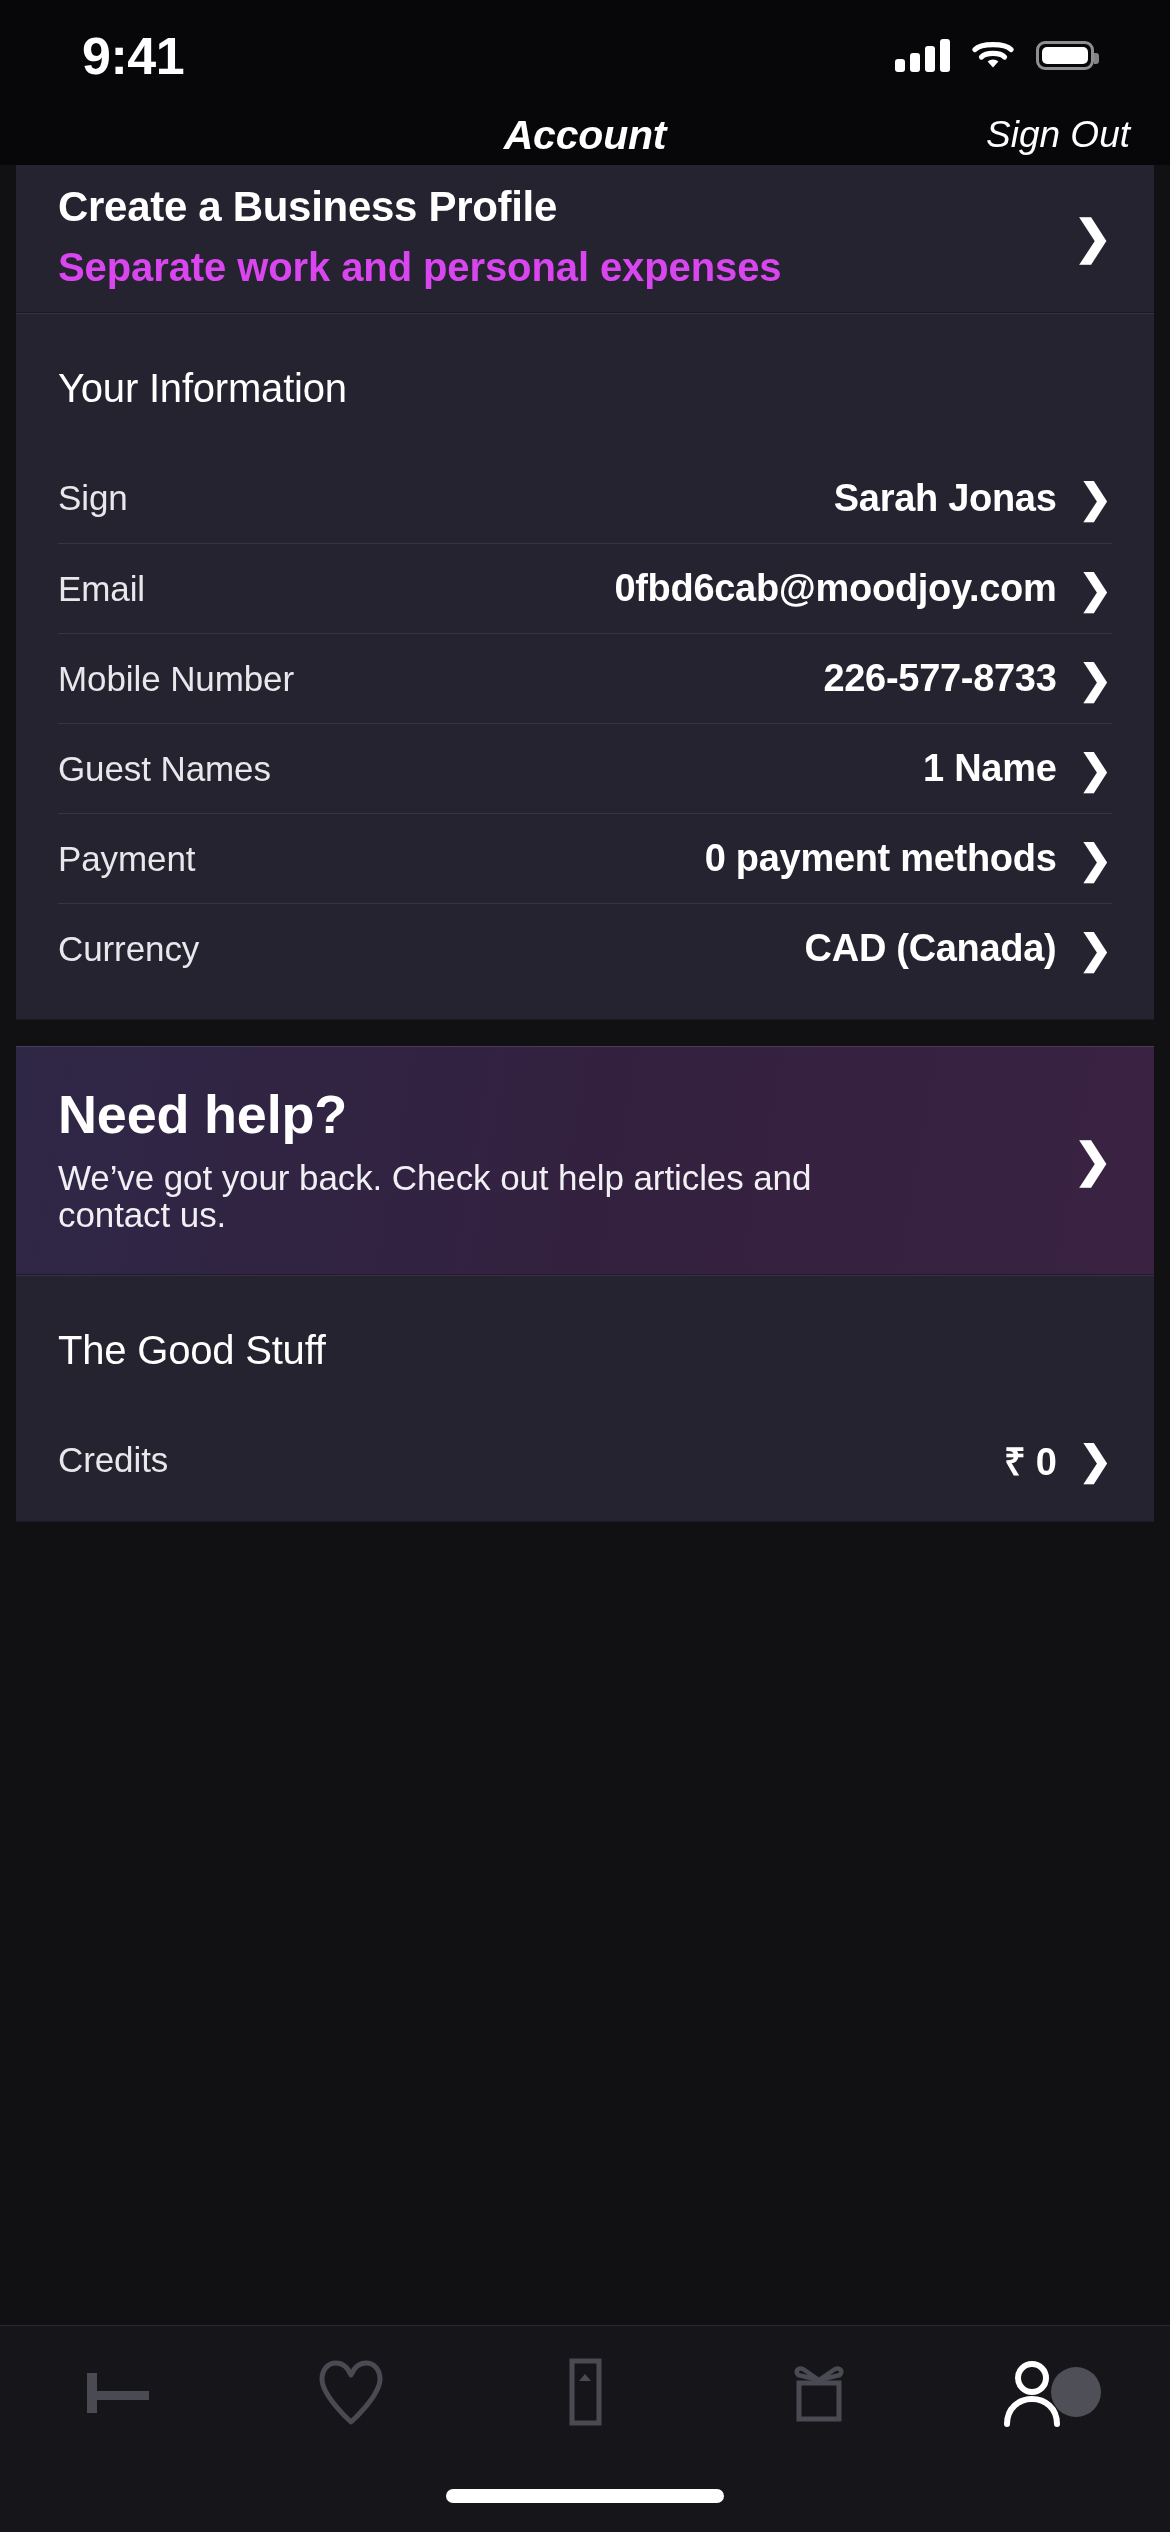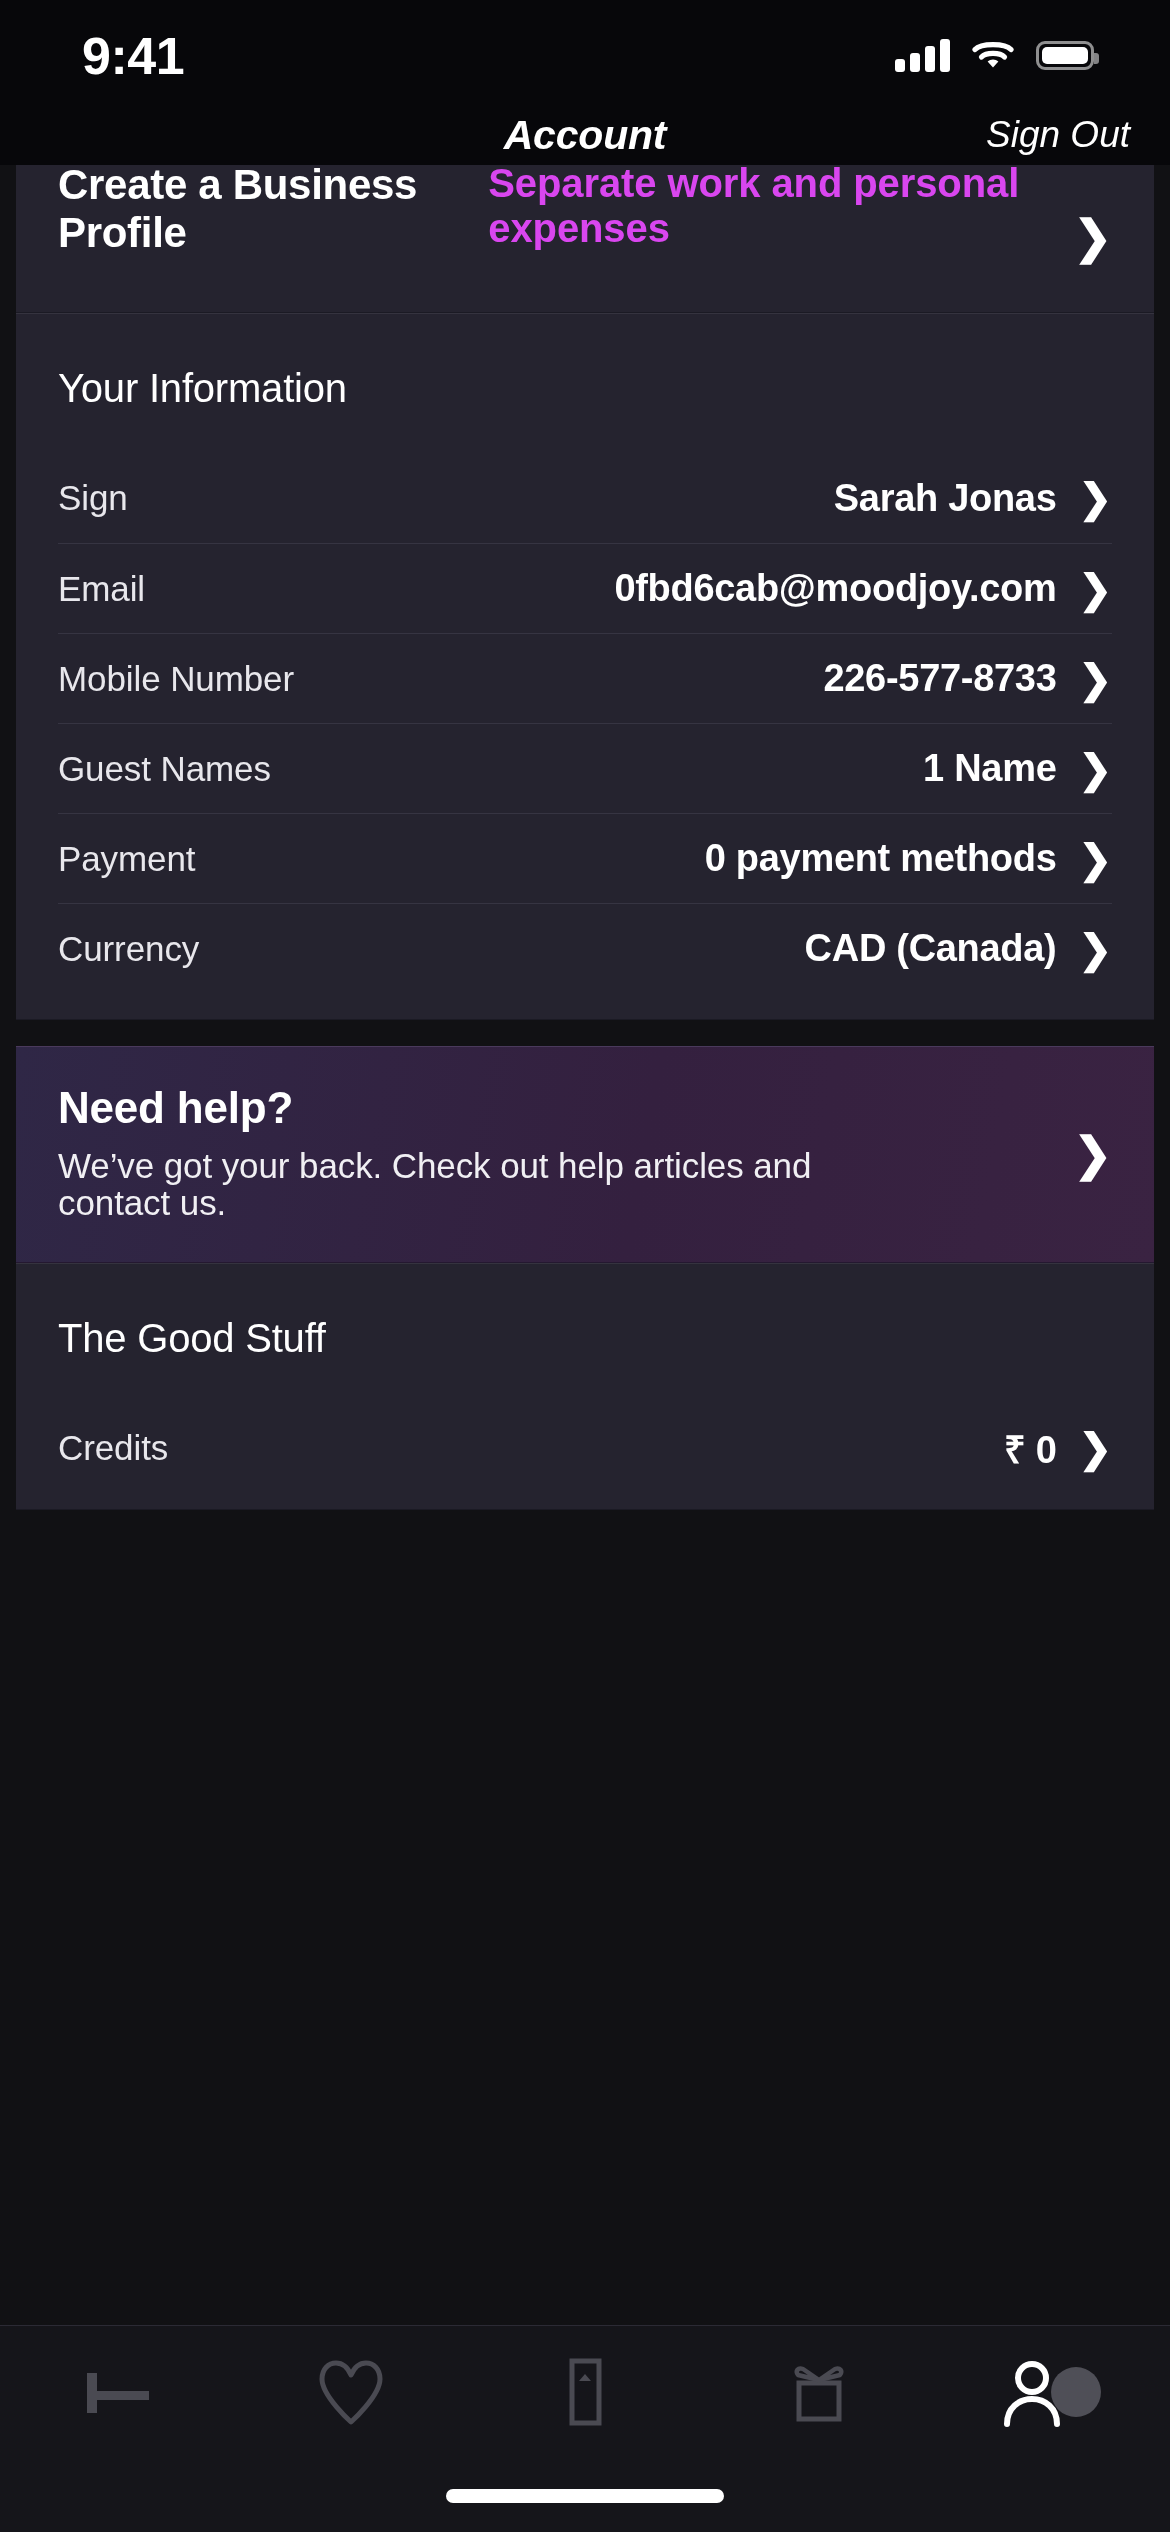--- a/index.html
+++ b/index.html
@@ -133,20 +133,21 @@
     line-height: 1;
   }
 
   
   .biz-card {
     background: #25232f;
     border-bottom: 1px solid #1b1a24;
     height: 152px;
     padding: 0 42px;
     display: flex;
+    flex-direction: column;
     justify-content: center;
     position: relative;
     margin-top: -4px;
   }
   .biz-title {
     color: #ffffff;
     font-size: 42px;
     font-weight: bold;
     letter-spacing: -0.3px;
     margin-bottom: 14px;
@@ -195,21 +196,21 @@
   .help-card {
     background: linear-gradient(100deg, #2f2746 0%, #34203f 55%, #3a2342 100%);
     border-top: 1px solid #4a3a5c;
     border-bottom: 1px solid #241830;
     padding: 36px 42px 40px 42px;
     position: relative;
     margin-top: 26px;
   }
   .help-title {
     color: #ffffff;
-    font-size: 44px;
+    font-size: 54px;
     font-weight: bold;
     letter-spacing: -0.2px;
     margin-bottom: 14px;
   }
   .help-sub {
     color: #f0eff3;
     font-size: 35px;
     line-height: 1.07;
     letter-spacing: -0.1px;
     max-width: 790px;

